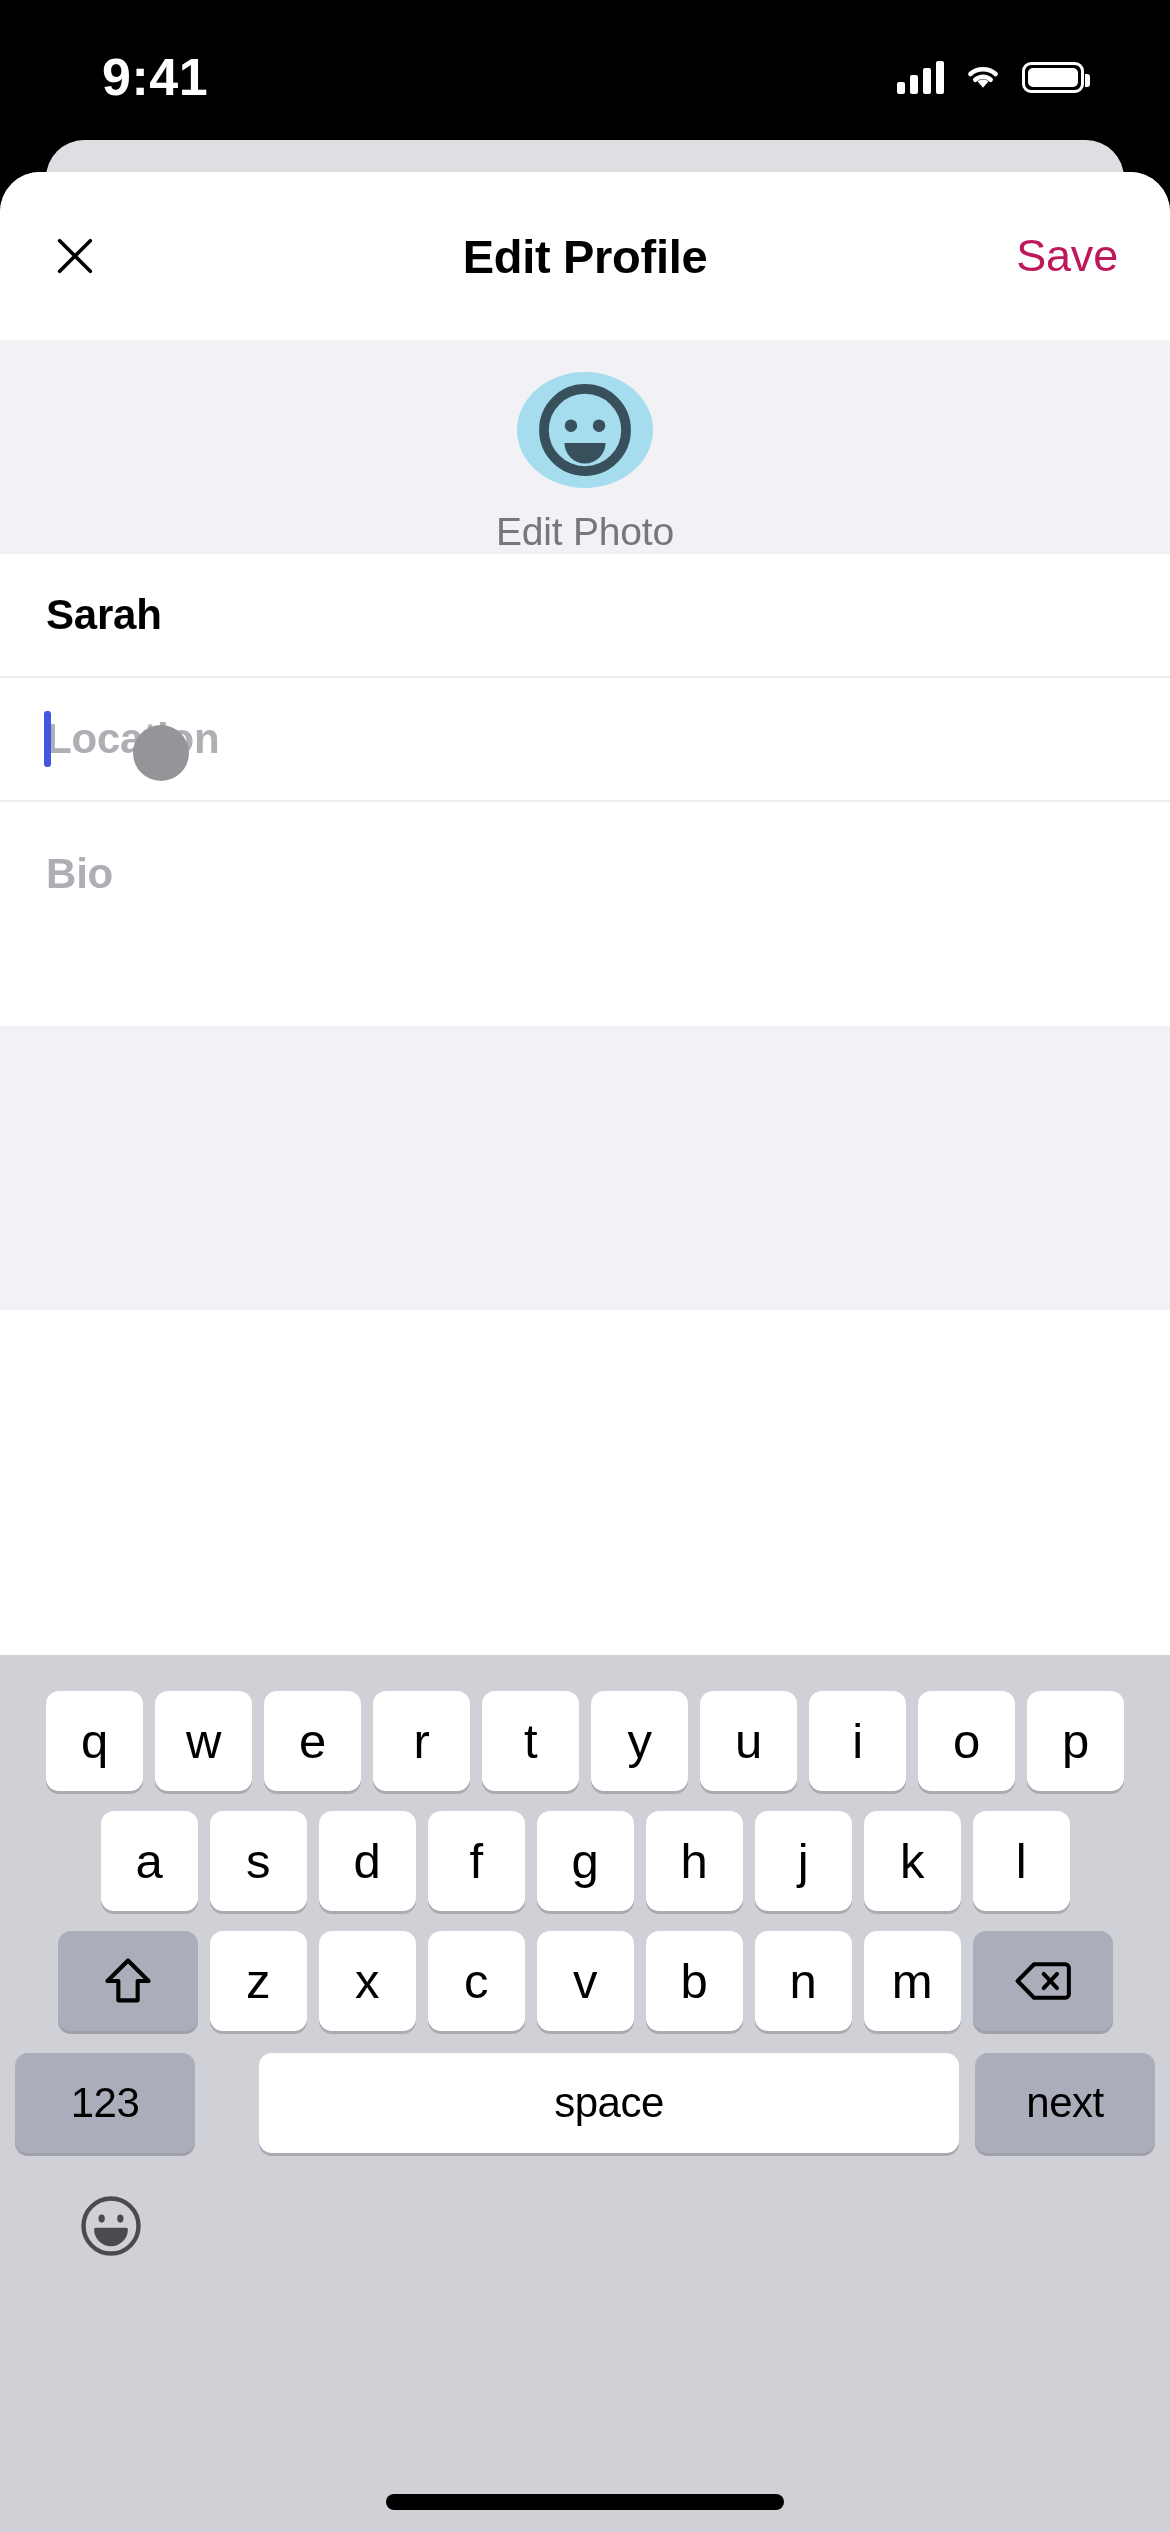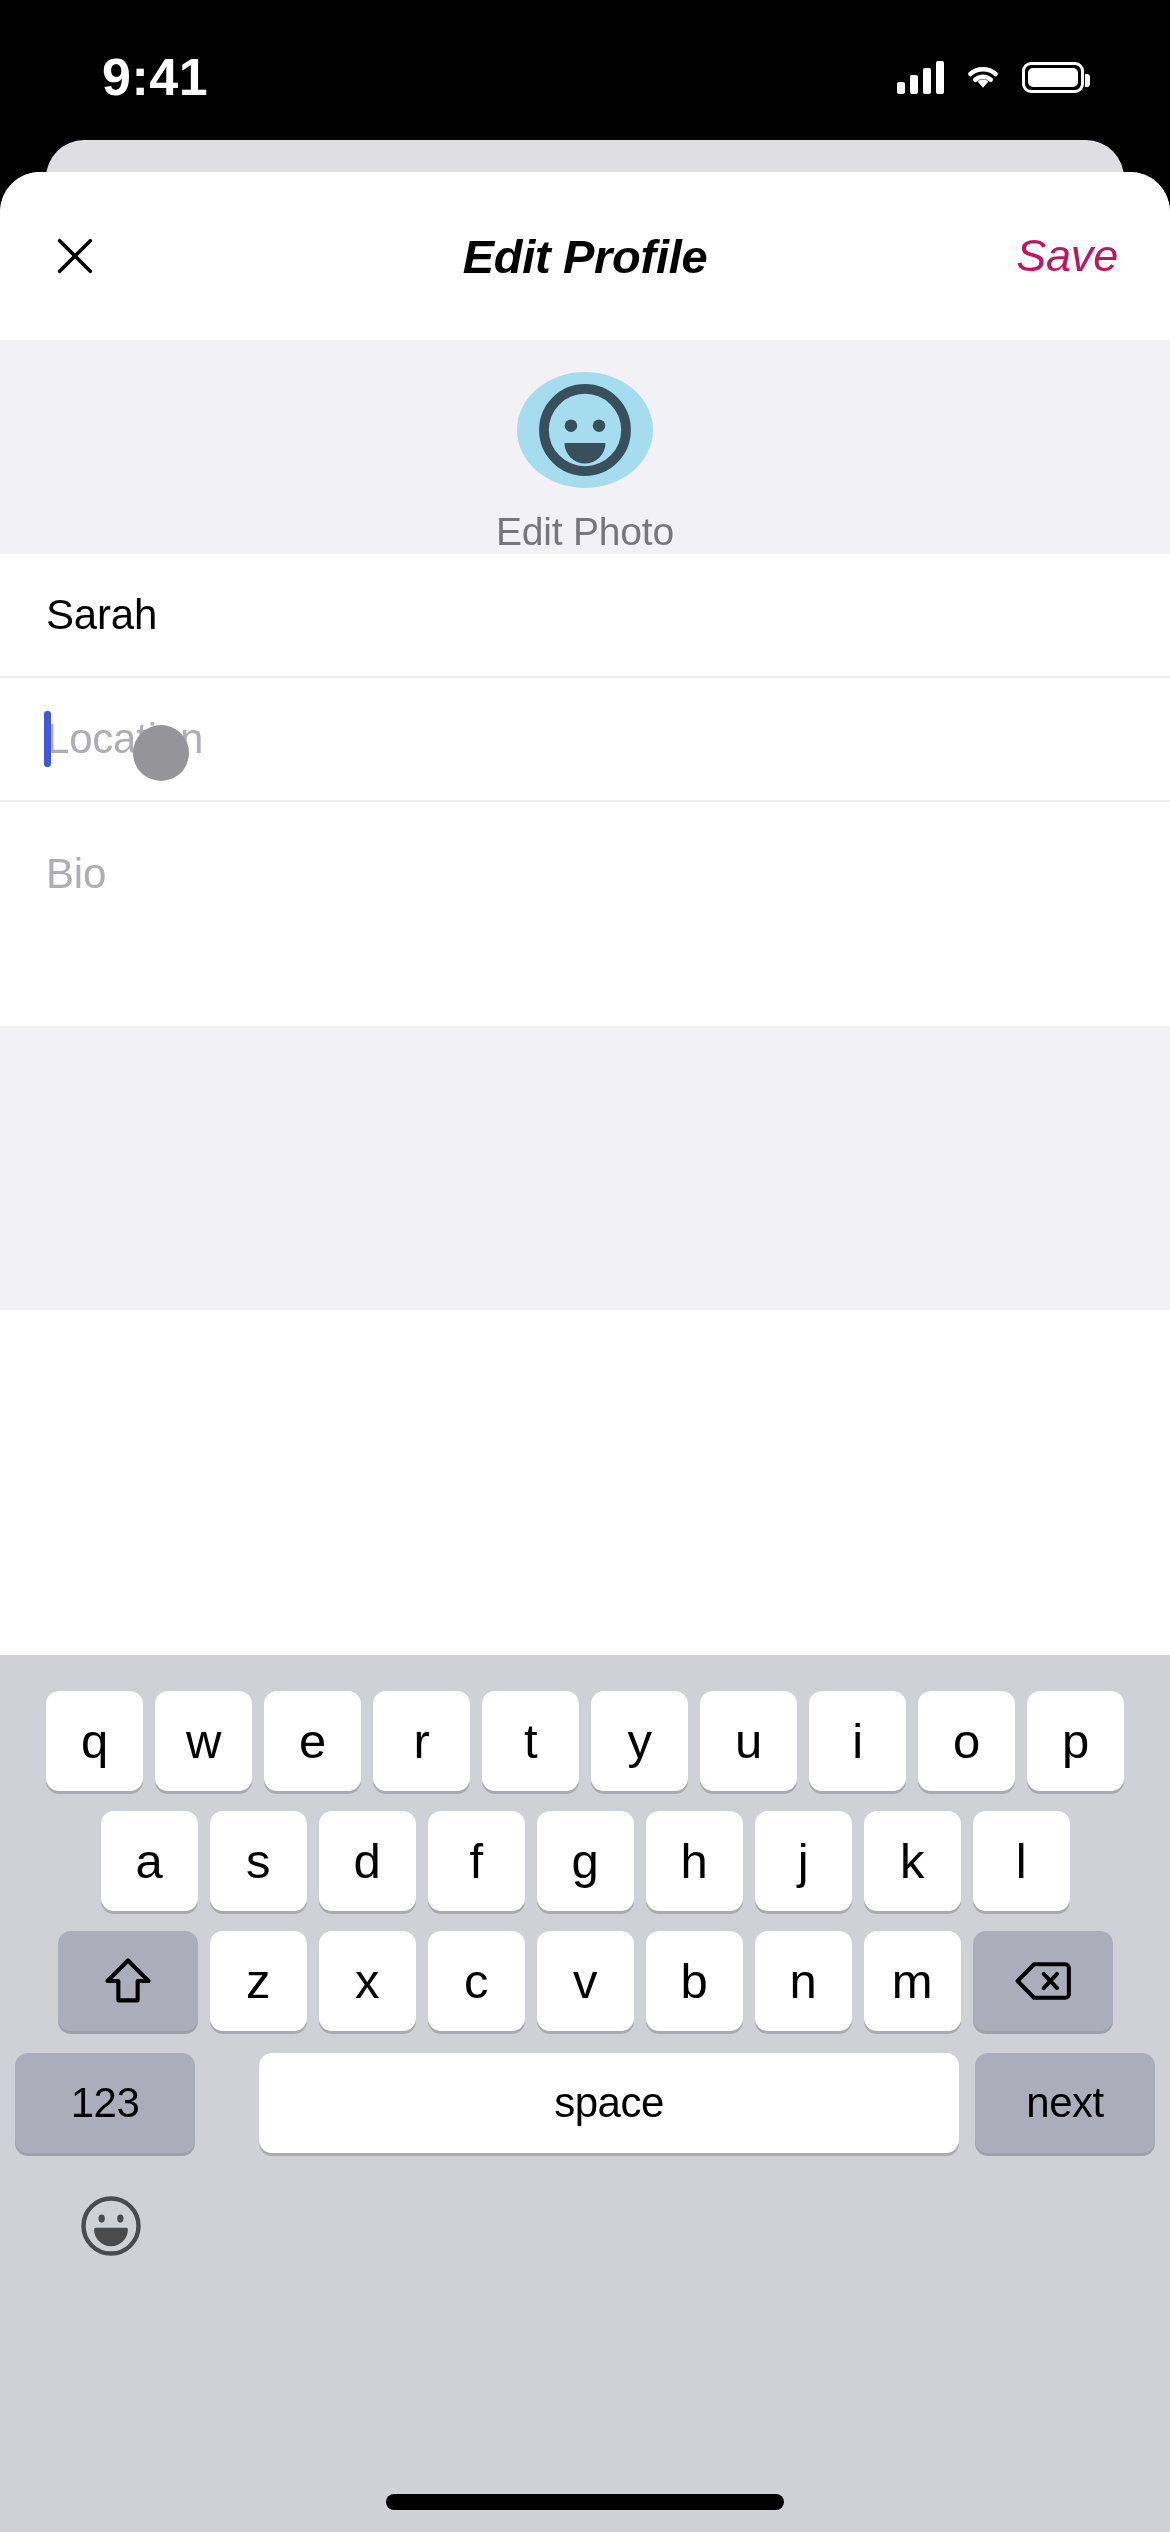--- a/index.html
+++ b/index.html
@@ -54,21 +54,21 @@
 
   
   .sheet{
     position:absolute; left:0; top:172px; width:1170px; height:2360px;
     background:#fff; border-radius:40px 40px 0 0; overflow:hidden;
   }
 
   
   .navbar{
     position:relative; height:168px; width:100%;
-    display:flex; align-items:center; background:#fff;font-style:italic;
+    display:flex; align-items:center; background:#fff;
   }
   .nav-close{
     position:absolute; left:0; top:0; width:150px; height:168px;
     display:flex; align-items:center; justify-content:center;
   }
   .nav-close svg{ width:46px; height:46px; display:block; }
   .nav-title{
     width:100%; text-align:center;
     font-size:47px; font-weight:bold; color:#000; letter-spacing:-0.3px;
   }
@@ -88,21 +88,21 @@
     width:136px; height:136px; border-radius:50%;
     background:#A5DDEF; position:relative;
     display:flex; align-items:center; justify-content:center;
   }
   .avatar svg{ width:108px; height:108px; display:block; }
   .edit-photo{
     margin-top:22px; font-size:39px; color:#76767C; letter-spacing:-0.2px;
   }
 
   
-  .form{ width:100%; background:#fff; }
+  .form{ width:100%; background:#fff;font-weight:bold; }
   .field{
     position:relative; width:100%; height:124px;
     display:flex; align-items:center;
     padding-left:46px; border-bottom:2px solid #EDEDF1;
   }
   .field .value{ font-size:42px; color:#000; letter-spacing:-0.2px; }
   .field .placeholder{ font-size:42px; color:#AEAEB4; letter-spacing:-0.2px; }
 
   .caret{
     position:absolute; left:44px; top:50%; transform:translateY(-50%);

